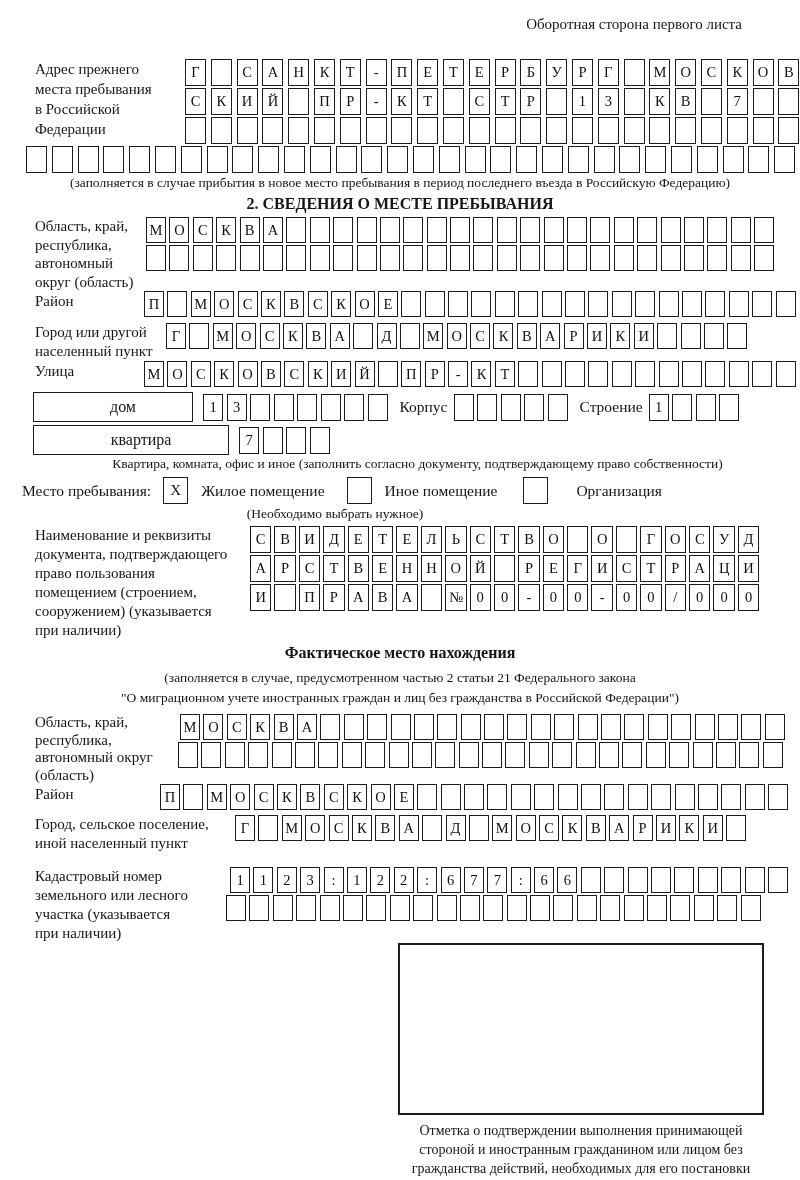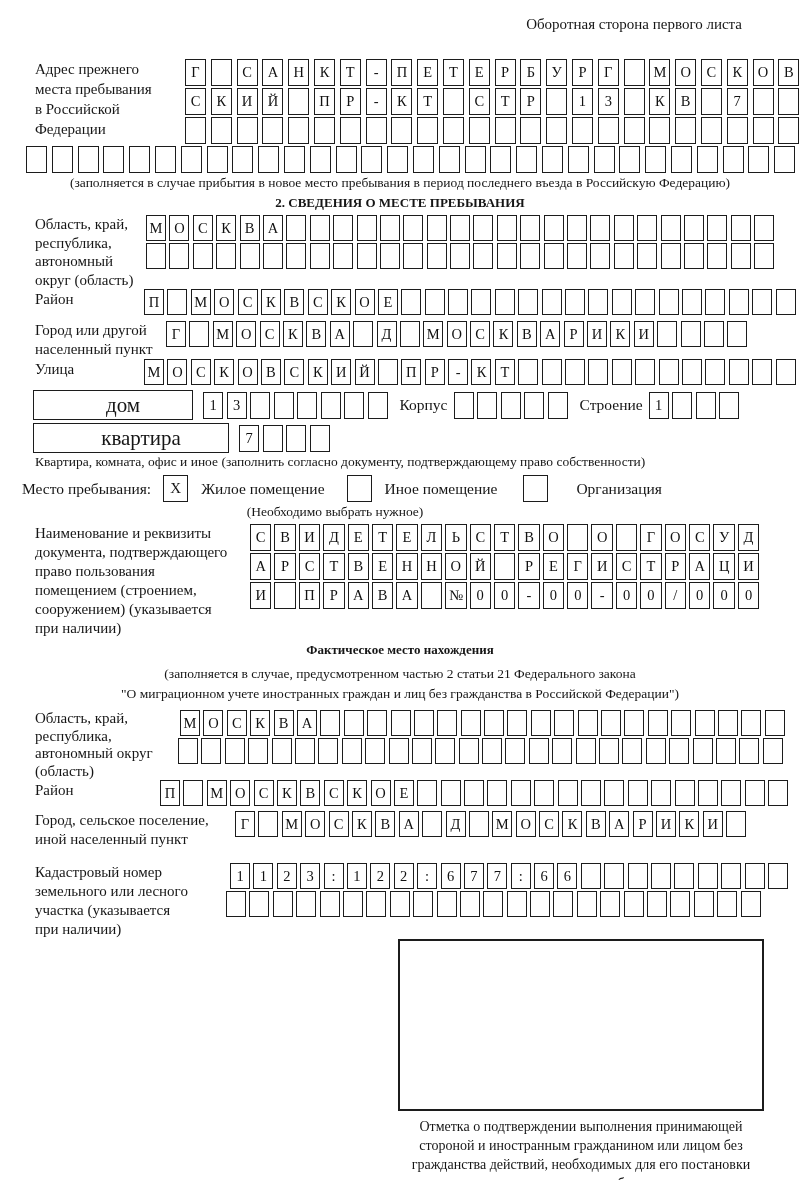--- a/index.html
+++ b/index.html
@@ -21,25 +21,25 @@
     flex: 0 0 auto; display: inline-flex; align-items: center; justify-content: center;
     border: 1.6px solid #1c1c1c; background: #fff;
     font-size: 14.5px; line-height: 1; color: #111;
   }
   .row-a { gap: 4.8px; } .row-a .cell { width: 21px; height: 27px; }
   .row-b { gap: 3.4px; } .row-b .cell { width: 20px; height: 26px; }
   .row-doc { gap: 3px; }  .row-doc .cell { width: 21.4px; height: 27px; }
   .row-h { gap: 3.5px; }  .row-h .cell { width: 20px; height: 27px; }
   .note { font-size: 13.5px; }
   .note-center { text-align: center; }
-  .sec-title { text-align: center; font-weight: bold; font-size: 13px; }
+  .sec-title { text-align: center; font-weight: bold; font-size: 16px; }
   .wide-box {
     border: 1.8px solid #1c1c1c; height: 30px;
     display: flex; align-items: center; justify-content: center;
-    font-size: 21px; flex: 0 0 auto; padding-left: 20px;
+    font-size: 16px; flex: 0 0 auto; padding-left: 20px;
   }
   .hrow { display: flex; align-items: center; }
   .inl { font-size: 15.5px; flex: 0 0 auto; }
   .checkbox {
     width: 25px; height: 27px; border: 1.8px solid #1c1c1c;
     display: inline-flex; align-items: center; justify-content: center;
     font-size: 15px; flex: 0 0 auto;
   }
   .stamp-box { border: 2px solid #1c1c1c; width: 366px; height: 172px; margin-left: 398px; }
   .stamp-note {
@@ -370,21 +370,21 @@
 
   <div class="hrow" style="margin-top:3px; margin-left:33px;">
     <div class="wide-box" style="width:196px;">квартира</div>
     <div class="crow row-h" style="margin:0 0 0 10px;">
         <span class="cell">7</span>
         <span class="cell"></span>
         <span class="cell"></span>
         <span class="cell"></span>
       </div>
   </div>
-  <div class="note" style="margin-left:35px; margin-top:1px;">Квартира, комната, офис и иное (заполнить согласно документу, подтверждающему право собственности)</div>
+  <div class="note" style="margin-left:35px; margin-top:1px;text-align:center;">Квартира, комната, офис и иное (заполнить согласно документу, подтверждающему право собственности)</div>
 
   <div class="hrow" style="margin-top:5px; margin-left:22px;">
     <span class="inl">Место пребывания:</span>
     <span class="checkbox" style="margin-left:12px;">X</span>
     <span class="inl" style="margin-left:13px;">Жилое помещение</span>
     <span class="checkbox" style="margin-left:22px;"></span>
     <span class="inl" style="margin-left:13px;">Иное помещение</span>
     <span class="checkbox" style="margin-left:26px;"></span>
     <span class="inl" style="margin-left:28px;">Организация</span>
   </div>

